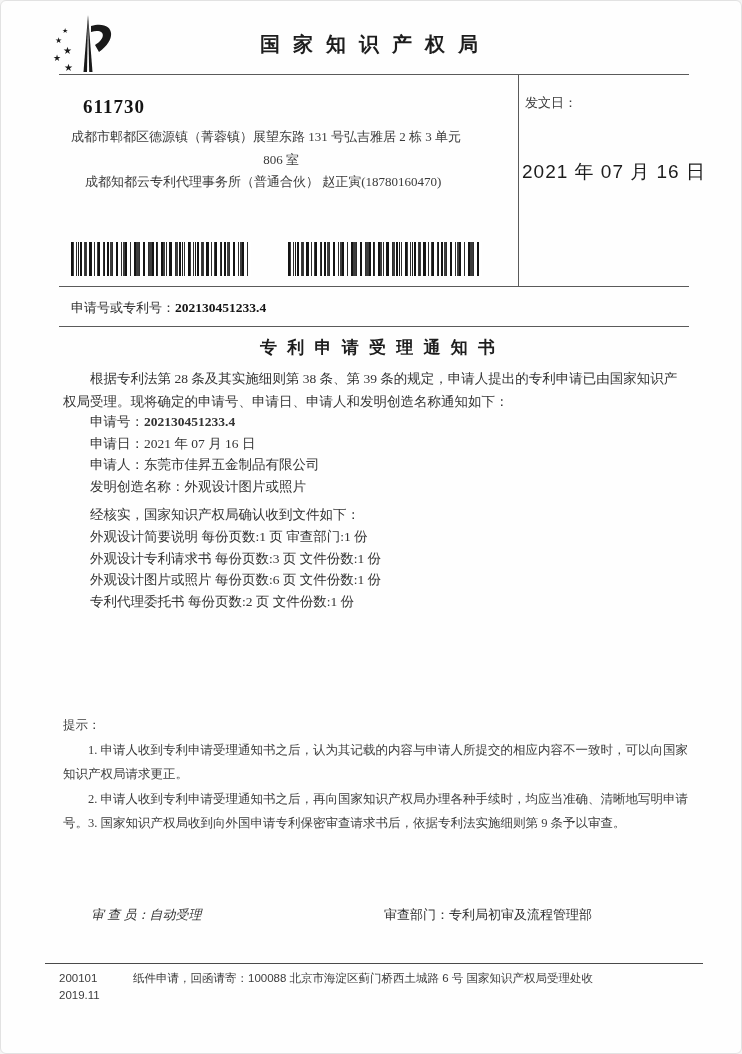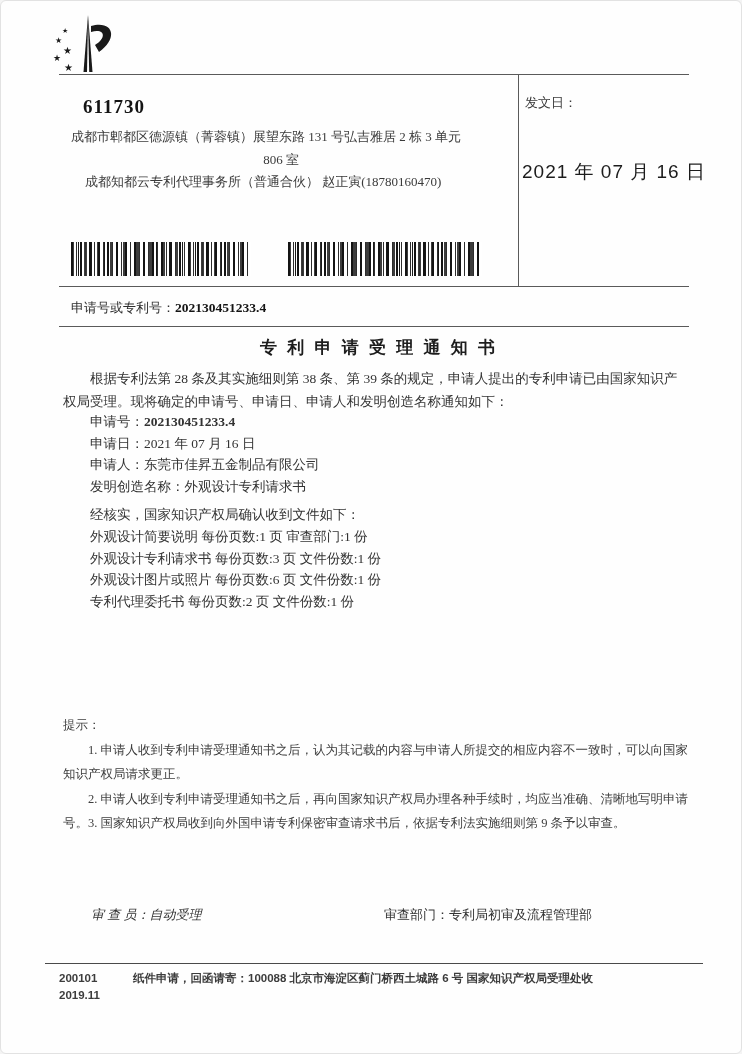--- a/index.html
+++ b/index.html
@@ -53,21 +53,21 @@
   .d0{top:527px;}.d1{top:549px;}.d2{top:570px;}.d3{top:592px;}
   
   .hints-title{top:716px;left:62px;font-size:12.5px;color:#3d3d3d;}
   .hint{left:62px;width:628px;font-size:12.5px;line-height:24px;text-indent:2em;color:#3d3d3d;}
   .h0{top:737px;}.h1{top:786px;}.h2{top:810px;}
   
   .examiner{top:905px;left:90px;font-size:13px;color:#333;font-style:italic;}
   .department{top:905px;left:383px;font-size:13px;color:#333;}
   
   .rule-footer{top:962px;left:44px;width:658px;border-top:1.4px solid #4a4a4a;}
-  .footer{top:969px;left:58px;width:640px;display:flex;font-family:"Liberation Sans","DejaVu Sans",sans-serif;font-size:11.5px;line-height:16.5px;color:#3c3c3c;font-weight:bold;}
+  .footer{top:969px;left:58px;width:640px;display:flex;font-family:"Liberation Sans","DejaVu Sans",sans-serif;font-size:11.5px;line-height:16.5px;color:#3c3c3c;}
   .footer-codes{width:74px;flex:none;}
   .footer-lines{width:566px;}
   .star{position:absolute;color:#1a1a1a;line-height:1;}
 </style>
 </head>
 <body>
 
 <div class="page">
 
   <div class="abs logo">
@@ -75,20 +75,21 @@
     <span class="star" style="left:4px;top:23px;font-size:8px;">★</span>
     <span class="star" style="left:12px;top:32px;font-size:10px;">★</span>
     <span class="star" style="left:2px;top:40px;font-size:9px;">★</span>
     <span class="star" style="left:13px;top:49px;font-size:10px;">★</span>
     <svg width="72" height="64" viewBox="0 0 72 64">
       <polygon points="37,1 41.5,58 32.5,58" fill="#1a1a1a"></polygon>
       <polygon points="37,6 38.2,58 36,58" fill="#ffffff"></polygon>
       <path d="M40,12 C62,6 68,24 48,38 L44,31 C56,24 54,14 40,18 Z" fill="#1a1a1a"></path>
     </svg>
   </div>
+  <div class="abs org-title">国 家 知 识 产 权 局</div>
 
   <div class="abs rule rule-top"></div>
   <div class="abs vline"></div>
   <div class="abs rule rule-mid"></div>
 
   <div class="abs postcode">611730</div>
   <div class="abs addr1">成都市郫都区德源镇（菁蓉镇）展望东路 131 号弘吉雅居 2 栋 3 单元</div>
   <div class="abs addr2">806 室</div>
   <div class="abs agency">成都知都云专利代理事务所（普通合伙）  赵正寅(18780160470)</div>
 
@@ -109,21 +110,21 @@
   <div class="abs field f0">
     <span>申请号：</span><span style="font-weight:bold;">202130451233.4</span>
   </div>
   <div class="abs field f1">
     <span>申请日：</span><span>2021 年 07 月 16 日</span>
   </div>
   <div class="abs field f2">
     <span>申请人：</span><span>东莞市佳昇五金制品有限公司</span>
   </div>
   <div class="abs field f3">
-    <span>发明创造名称：</span><span>外观设计专利请求书</span>
+    <span>发明创造名称：</span><span>外观设计图片或照片</span>
   </div>
 
   <div class="abs confirm">经核实，国家知识产权局确认收到文件如下：</div>
   <div class="abs doc d0">外观设计简要说明 每份页数:1 页  审查部门:1 份</div>
   <div class="abs doc d1">外观设计专利请求书 每份页数:3 页  文件份数:1 份</div>
   <div class="abs doc d2">外观设计图片或照片 每份页数:6 页  文件份数:1 份</div>
   <div class="abs doc d3">专利代理委托书 每份页数:2 页  文件份数:1 份</div>
 
   <div class="abs hints-title">提示：</div>
   <div class="abs hint h0">1. 申请人收到专利申请受理通知书之后，认为其记载的内容与申请人所提交的相应内容不一致时，可以向国家知识产权局请求更正。</div>

